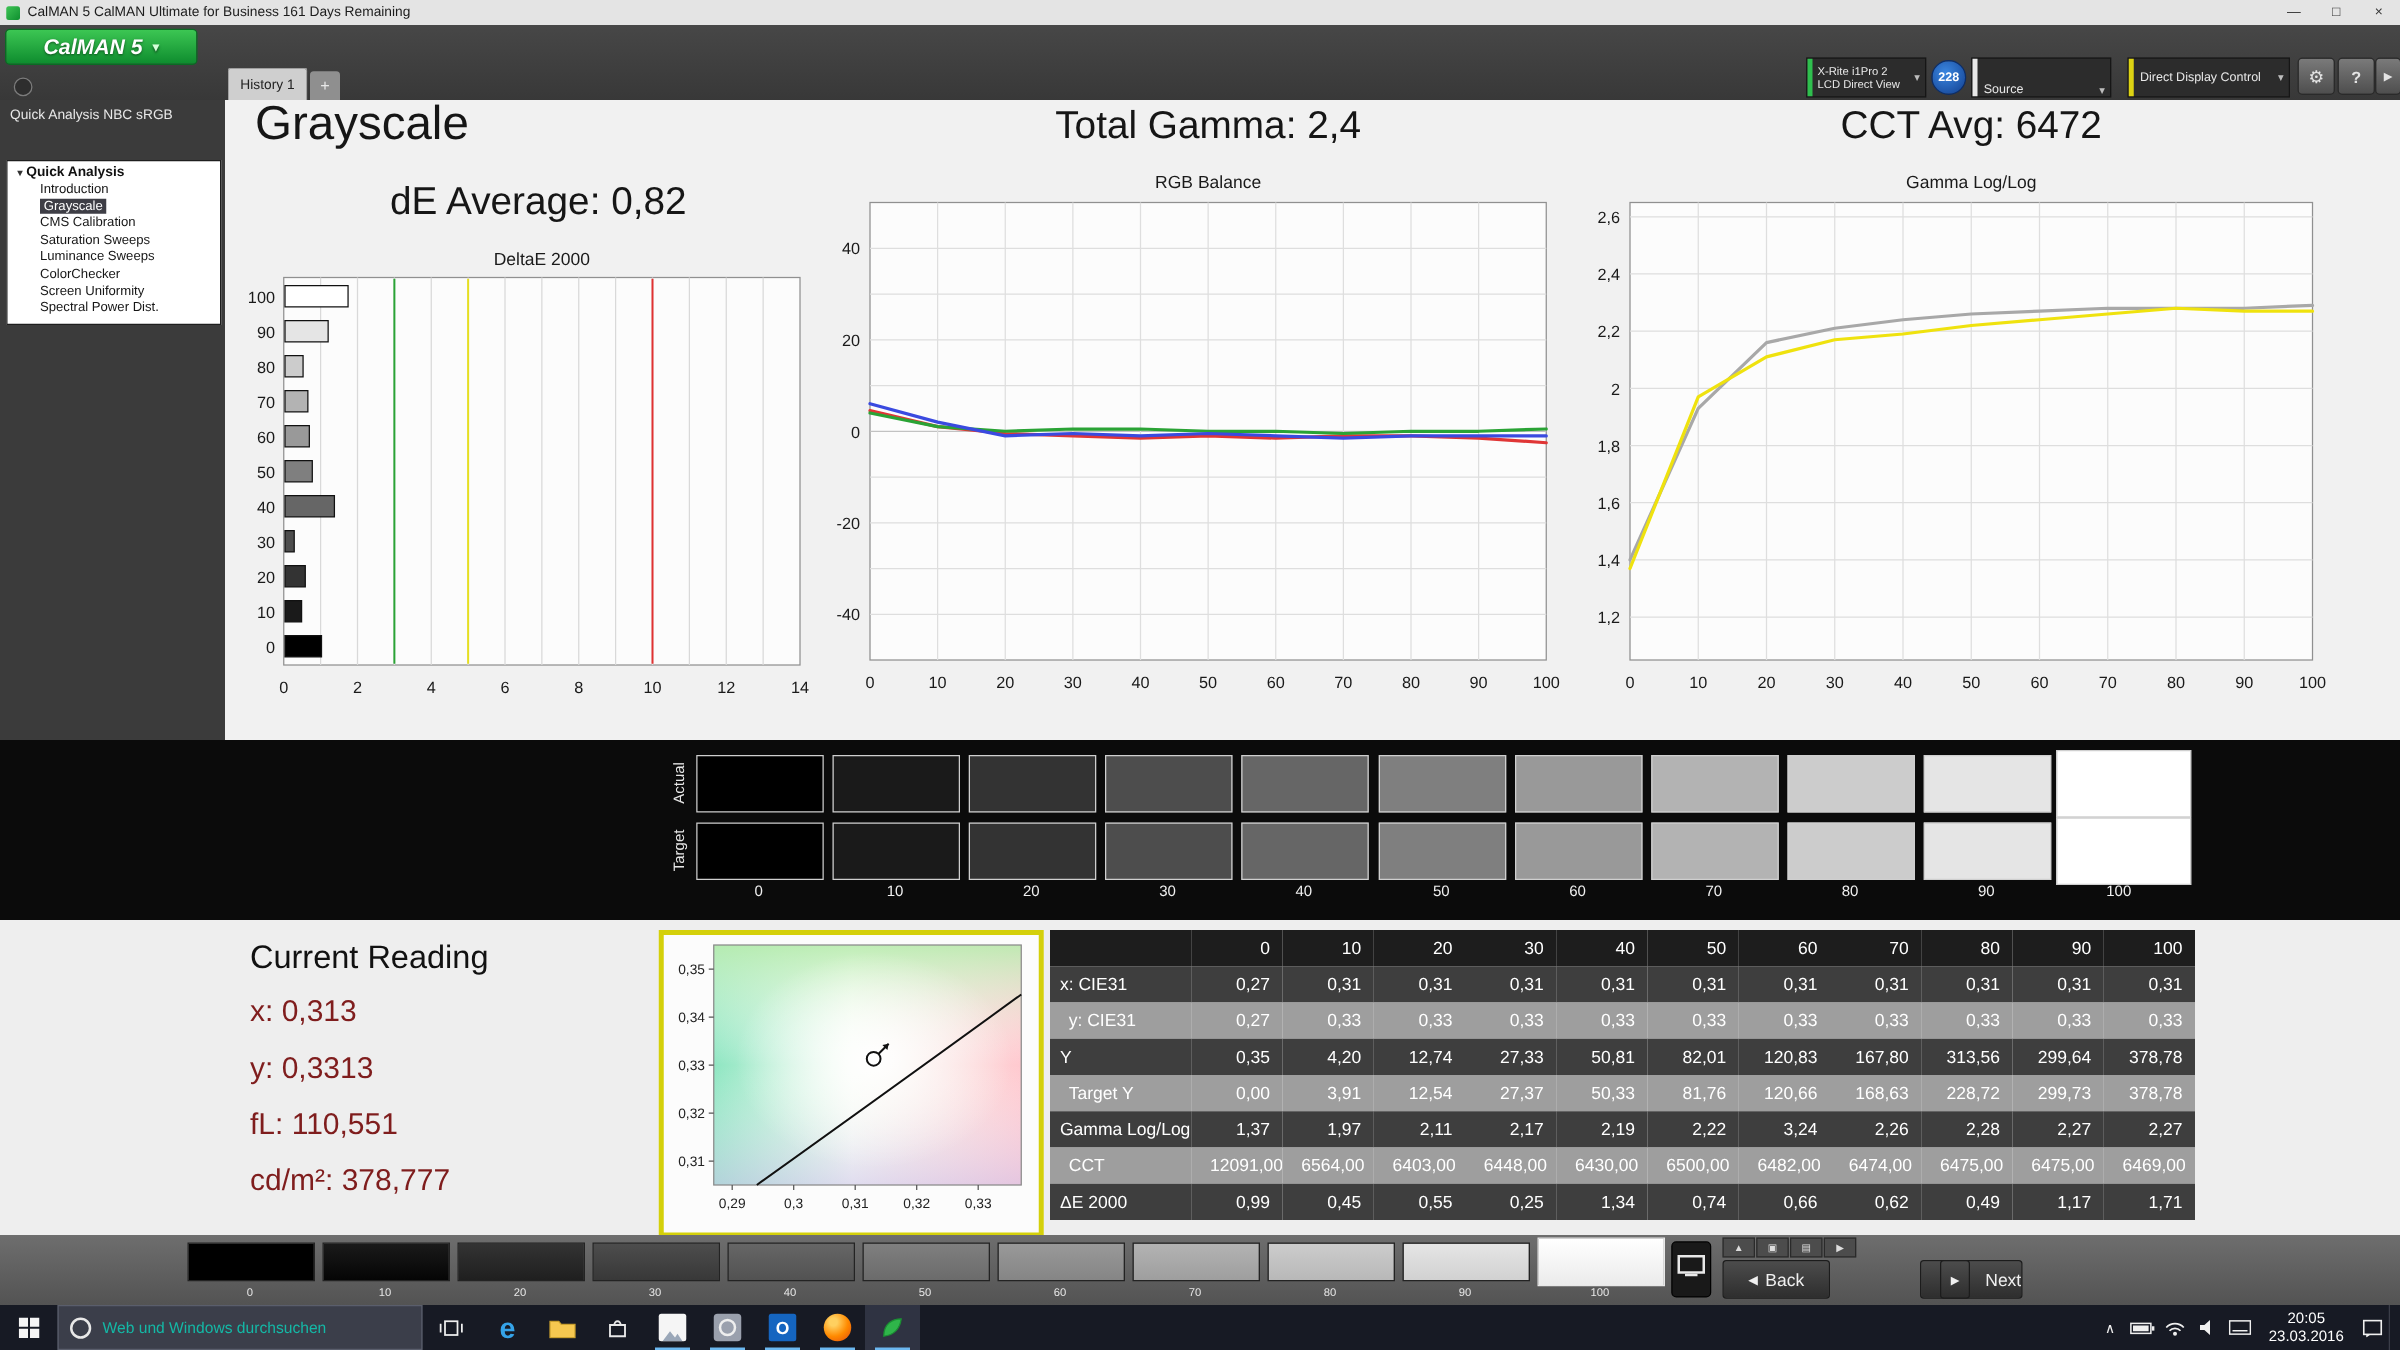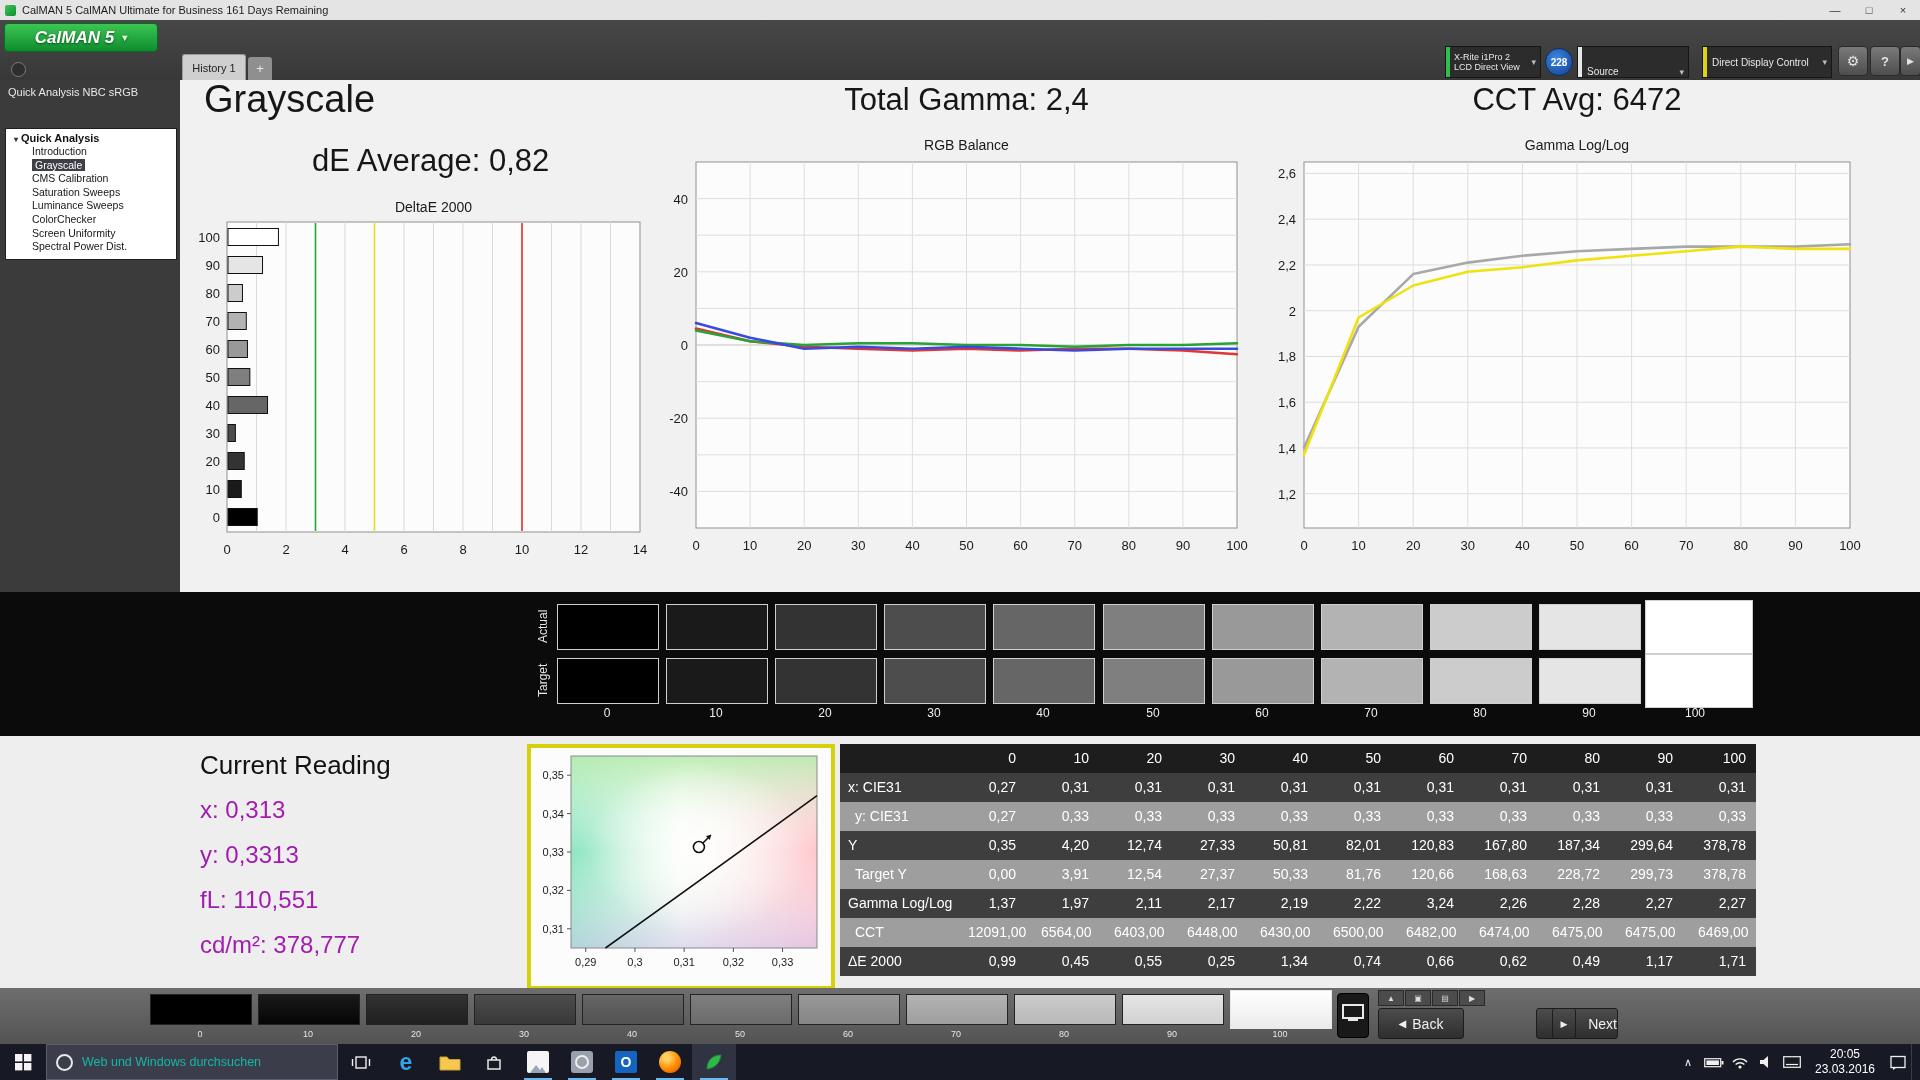--- a/index.html
+++ b/index.html
@@ -61,21 +61,21 @@
   #swatch-band{position:absolute;left:0;top:592px;width:1920px;height:144px;background:#0b0b0b;}
   .rot-label{position:absolute;left:534px;width:18px;height:44px;color:#e6e6e6;font-size:12px;writing-mode:vertical-rl;transform:rotate(180deg);display:flex;align-items:center;justify-content:center;}
   #rot-actual{top:12px;}
   #rot-target{top:66px;}
   .band-swatch{position:absolute;width:100px;height:44px;border:1px solid #cfcfcf;}
   .band-label{position:absolute;width:100px;top:114px;text-align:center;color:#f0f0f0;font-size:12px;}
 
   
   #bottom-area{position:absolute;left:0;top:736px;width:1920px;height:252px;background:#eeeeee;}
   #cr-title{position:absolute;left:200px;top:14px;font-size:26px;color:#111;}
-  .cr-line{position:absolute;left:200px;font-size:24px;color:#a21caf;}
+  .cr-line{position:absolute;left:200px;font-size:24px;color:#7f1d1d;}
   #cie-panel{position:absolute;left:527px;top:8px;width:300px;height:238px;background:#fcfcfc;border:4px solid #d4d00a;}
   #results-table{position:absolute;left:840px;top:8px;width:916px;display:grid;grid-template-columns:113px repeat(11,73px);}
   .tcell{height:29px;line-height:29px;font-size:14px;color:#fff;padding-right:10px;text-align:right;white-space:nowrap;overflow:hidden;}
   .tlabel{text-align:left;padding-left:8px;padding-right:0;}
   .thead{background:#1d1d1d;}
   .trow-dark{background:#3e3e3e;}
   .trow-light{background:#9e9e9e;padding-left:15px;}
 
   
   #pattern-strip{position:absolute;left:0;top:988px;width:1920px;height:56px;background:linear-gradient(#6e6e6e,#535353);}
@@ -455,21 +455,21 @@
         <div class="tcell trow-light">0,33</div>
         <div class="tcell tlabel trow-dark">Y</div>
         <div class="tcell trow-dark">0,35</div>
         <div class="tcell trow-dark">4,20</div>
         <div class="tcell trow-dark">12,74</div>
         <div class="tcell trow-dark">27,33</div>
         <div class="tcell trow-dark">50,81</div>
         <div class="tcell trow-dark">82,01</div>
         <div class="tcell trow-dark">120,83</div>
         <div class="tcell trow-dark">167,80</div>
-        <div class="tcell trow-dark">187,34</div>
+        <div class="tcell trow-dark">313,56</div>
         <div class="tcell trow-dark">299,64</div>
         <div class="tcell trow-dark">378,78</div>
         <div class="tcell tlabel trow-light">Target Y</div>
         <div class="tcell trow-light">0,00</div>
         <div class="tcell trow-light">3,91</div>
         <div class="tcell trow-light">12,54</div>
         <div class="tcell trow-light">27,37</div>
         <div class="tcell trow-light">50,33</div>
         <div class="tcell trow-light">81,76</div>
         <div class="tcell trow-light">120,66</div>

